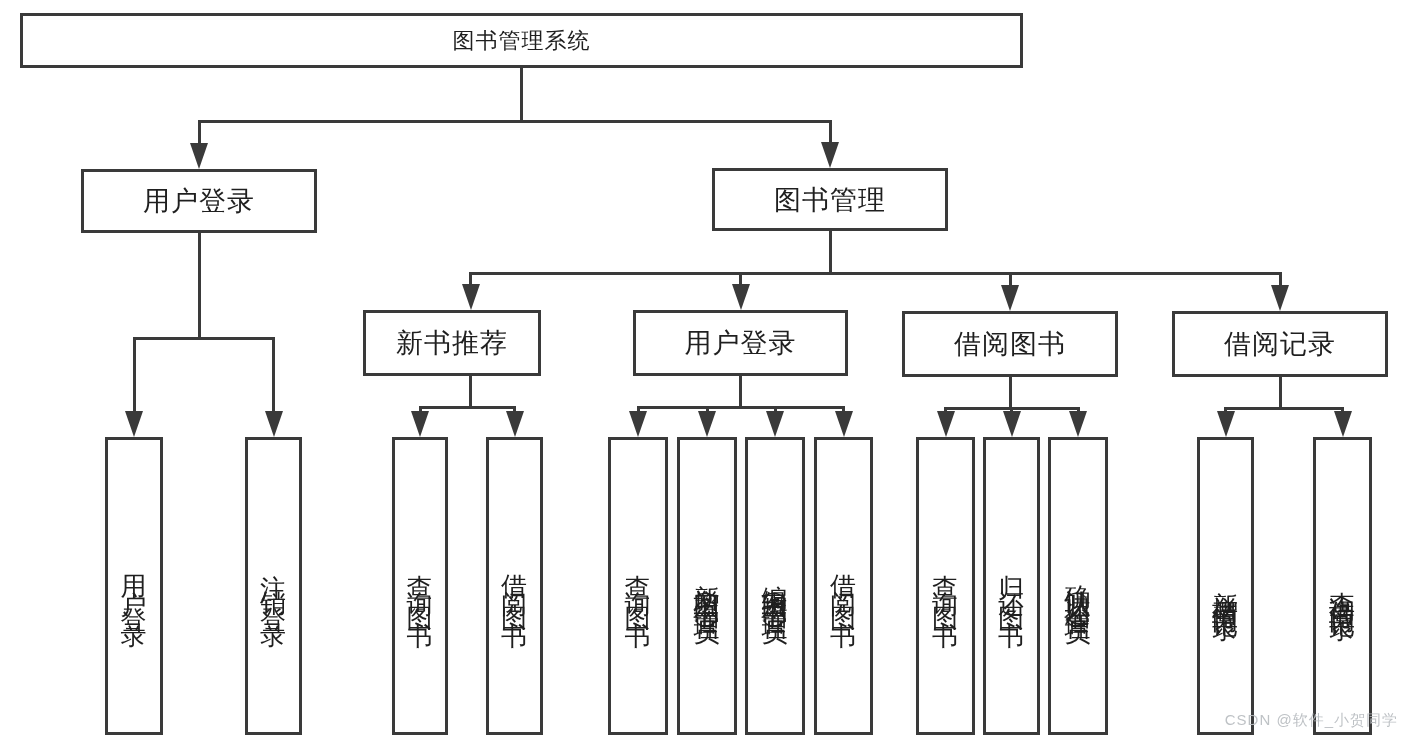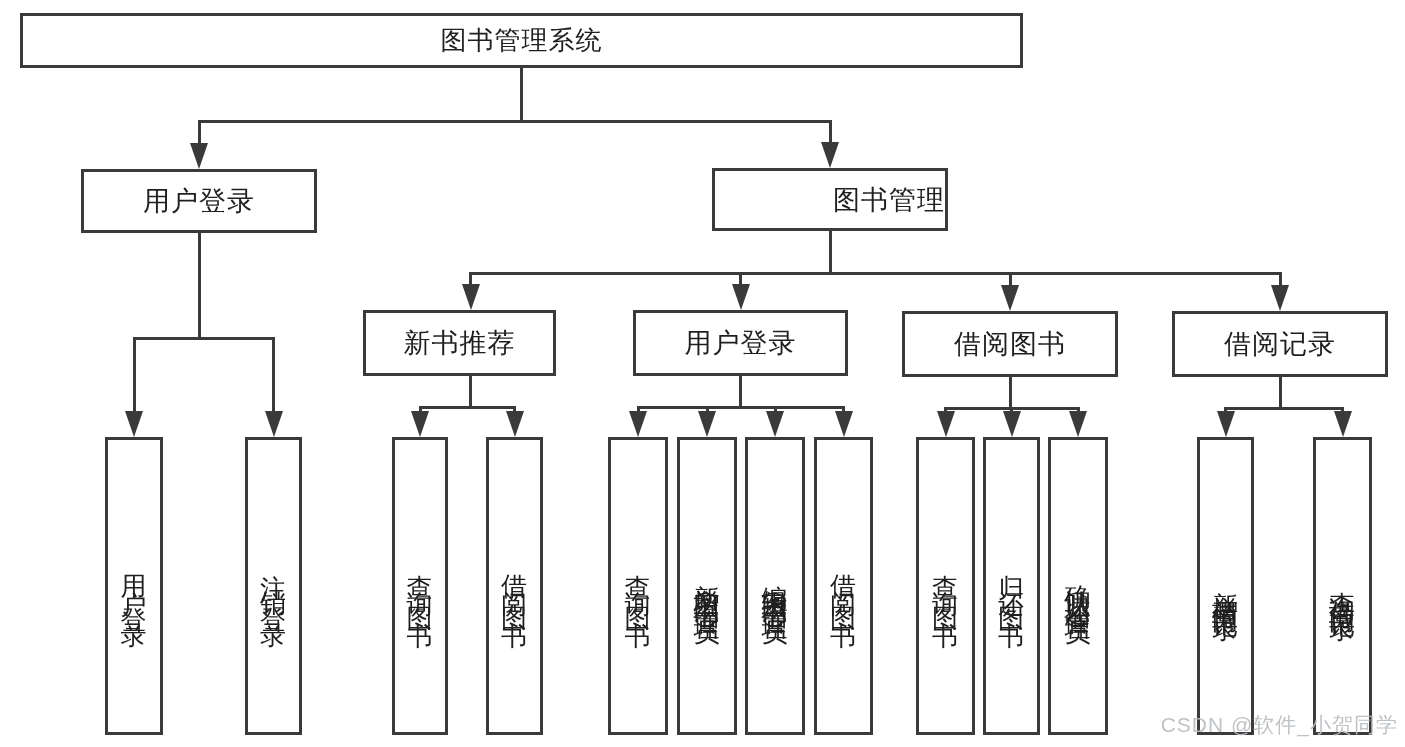--- a/index.html
+++ b/index.html
@@ -19,63 +19,63 @@
     display: flex;
     align-items: center;
     justify-content: center;
     z-index: 2;
   }
   .node .lbl {
     color: #1f1f1f;
     white-space: nowrap;
   }
   .node.h .lbl { font-size: 27px; letter-spacing: 1px; }
-  .node.root .lbl { font-size: 26px; }
+  .node.root .lbl { font-size: 22px; }
   .node.v .lbl {
     writing-mode: vertical-rl;
     text-orientation: mixed;
     font-size: 26px;
     line-height: 1;
   }
   .cline { position: absolute; background: #3a3a3a; z-index: 1; }
   .ahead {
     position: absolute;
     width: 0; height: 0;
     border-left: 9px solid transparent;
     border-right: 9px solid transparent;
     border-top: 26px solid #3a3a3a;
     z-index: 1;
   }
   #watermark {
     position: absolute;
     right: 7px;
     top: 711px;
-    font-size: 21px;
+    font-size: 15px;
     color: #b9bdc1;
     opacity: 0.92;
     z-index: 5;
     letter-spacing: 1px;
     white-space: nowrap;
   }
 </style>
 </head>
 <body>
 
 <div id="stage">
   <div id="nodes-layer">
       <div class="node h root" style="left: 20px; top: 13px; width: 1003px; height: 55px;">
         <span class="lbl">图书管理系统</span>
       </div>
       <div class="node h" style="left: 81px; top: 169px; width: 236px; height: 64px;">
         <span class="lbl">用户登录</span>
       </div>
-      <div class="node h" style="left: 712px; top: 168px; width: 236px; height: 63px; justify-content: flex-end;">
+      <div class="node h" style="left: 712px; top: 168px; width: 236px; height: 63px;">
         <span class="lbl">图书管理</span>
       </div>
-      <div class="node h" style="left: 363px; top: 310px; width: 193px; height: 66px;">
+      <div class="node h" style="left: 363px; top: 310px; width: 178px; height: 66px;">
         <span class="lbl">新书推荐</span>
       </div>
       <div class="node h" style="left: 633px; top: 310px; width: 215px; height: 66px;">
         <span class="lbl">用户登录</span>
       </div>
       <div class="node h" style="left: 902px; top: 311px; width: 216px; height: 66px;">
         <span class="lbl">借阅图书</span>
       </div>
       <div class="node h" style="left: 1172px; top: 311px; width: 216px; height: 66px;">
         <span class="lbl">借阅记录</span>

